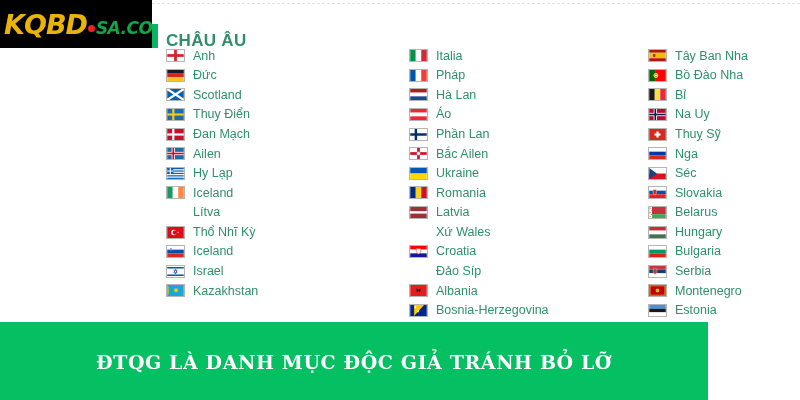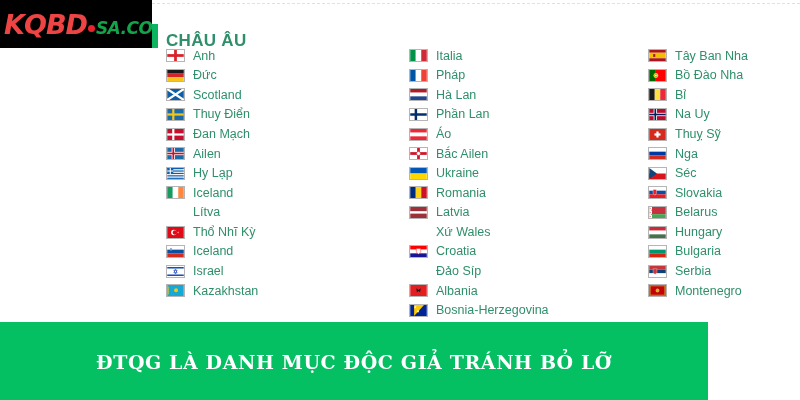--- a/index.html
+++ b/index.html
@@ -46,21 +46,21 @@
     left: 4px;
     top: 9px;
     white-space: nowrap;
   }
   .logo-main {
     font-family: "DejaVu Sans", sans-serif;
     font-weight: 800;
     font-style: italic;
     font-size: 27px;
     letter-spacing: -1px;
-    color: #ef4444;
+    color: #eab308;
     vertical-align: baseline;
   }
   .logo-dot {
     display: inline-block;
     width: 7px;
     height: 7px;
     border-radius: 50%;
     background: #e8232a;
     margin: 0 1px 0 1px;
     vertical-align: 2px;
@@ -346,36 +346,36 @@
               <rect width="60" height="13.3" fill="#ae1c28"></rect>
               <rect y="13.3" width="60" height="13.4" fill="#fff"></rect>
               <rect y="26.7" width="60" height="13.3" fill="#21468b"></rect>
             </svg>
           </span>
           <span class="cname">Hà Lan</span>
         </div>
         <div class="row">
           <span class="flag">
             <svg viewBox="0 0 60 40">
+              <rect width="60" height="13.3" fill="#ed2939"></rect>
+              <rect y="13.3" width="60" height="13.4" fill="#fff"></rect>
+              <rect y="26.7" width="60" height="13.3" fill="#ed2939"></rect>
+            </svg>
+          </span>
+          <span class="cname">Áo</span>
+        </div>
+        <div class="row">
+          <span class="flag">
+            <svg viewBox="0 0 60 40">
               <rect width="60" height="40" fill="#fff"></rect>
               <rect x="16" width="9" height="40" fill="#002f6c"></rect>
               <rect y="15.5" width="60" height="9" fill="#002f6c"></rect>
             </svg>
           </span>
           <span class="cname">Phần Lan</span>
-        </div>
-        <div class="row">
-          <span class="flag">
-            <svg viewBox="0 0 60 40">
-              <rect width="60" height="13.3" fill="#ed2939"></rect>
-              <rect y="13.3" width="60" height="13.4" fill="#fff"></rect>
-              <rect y="26.7" width="60" height="13.3" fill="#ed2939"></rect>
-            </svg>
-          </span>
-          <span class="cname">Áo</span>
         </div>
         <div class="row">
           <span class="flag">
             <svg viewBox="0 0 60 40">
               <rect width="60" height="40" fill="#fff"></rect>
               <rect x="25" width="10" height="40" fill="#cf142b"></rect>
               <rect y="15" width="60" height="10" fill="#cf142b"></rect>
               <circle cx="30" cy="20" r="7" fill="#fff" stroke="#cf142b" stroke-width="1.5"></circle>
             </svg>
           </span>
@@ -589,20 +589,30 @@
         <div class="row">
           <span class="flag">
             <svg viewBox="0 0 60 40">
               <rect width="60" height="40" fill="#c40308"></rect>
               <rect x="3" y="3" width="54" height="34" fill="none" stroke="#d4af37" stroke-width="3"></rect>
               <circle cx="30" cy="20" r="7" fill="#d4af37"></circle>
             </svg>
           </span>
           <span class="cname">Montenegro</span>
         </div>
+        <div class="row">
+          <span class="flag">
+            <svg viewBox="0 0 60 40">
+              <rect width="60" height="13.3" fill="#4891d9"></rect>
+              <rect y="13.3" width="60" height="13.4" fill="#1a1a1a"></rect>
+              <rect y="26.7" width="60" height="13.3" fill="#fff"></rect>
+            </svg>
+          </span>
+          <span class="cname">Estonia</span>
+        </div>
       </div>
   </div>
 
   <div class="banner">
     <div class="banner-text">ĐTQG LÀ DANH MỤC ĐỘC GIẢ TRÁNH BỎ LỠ</div>
   </div>
 
 </div>
 
 </body></html>

